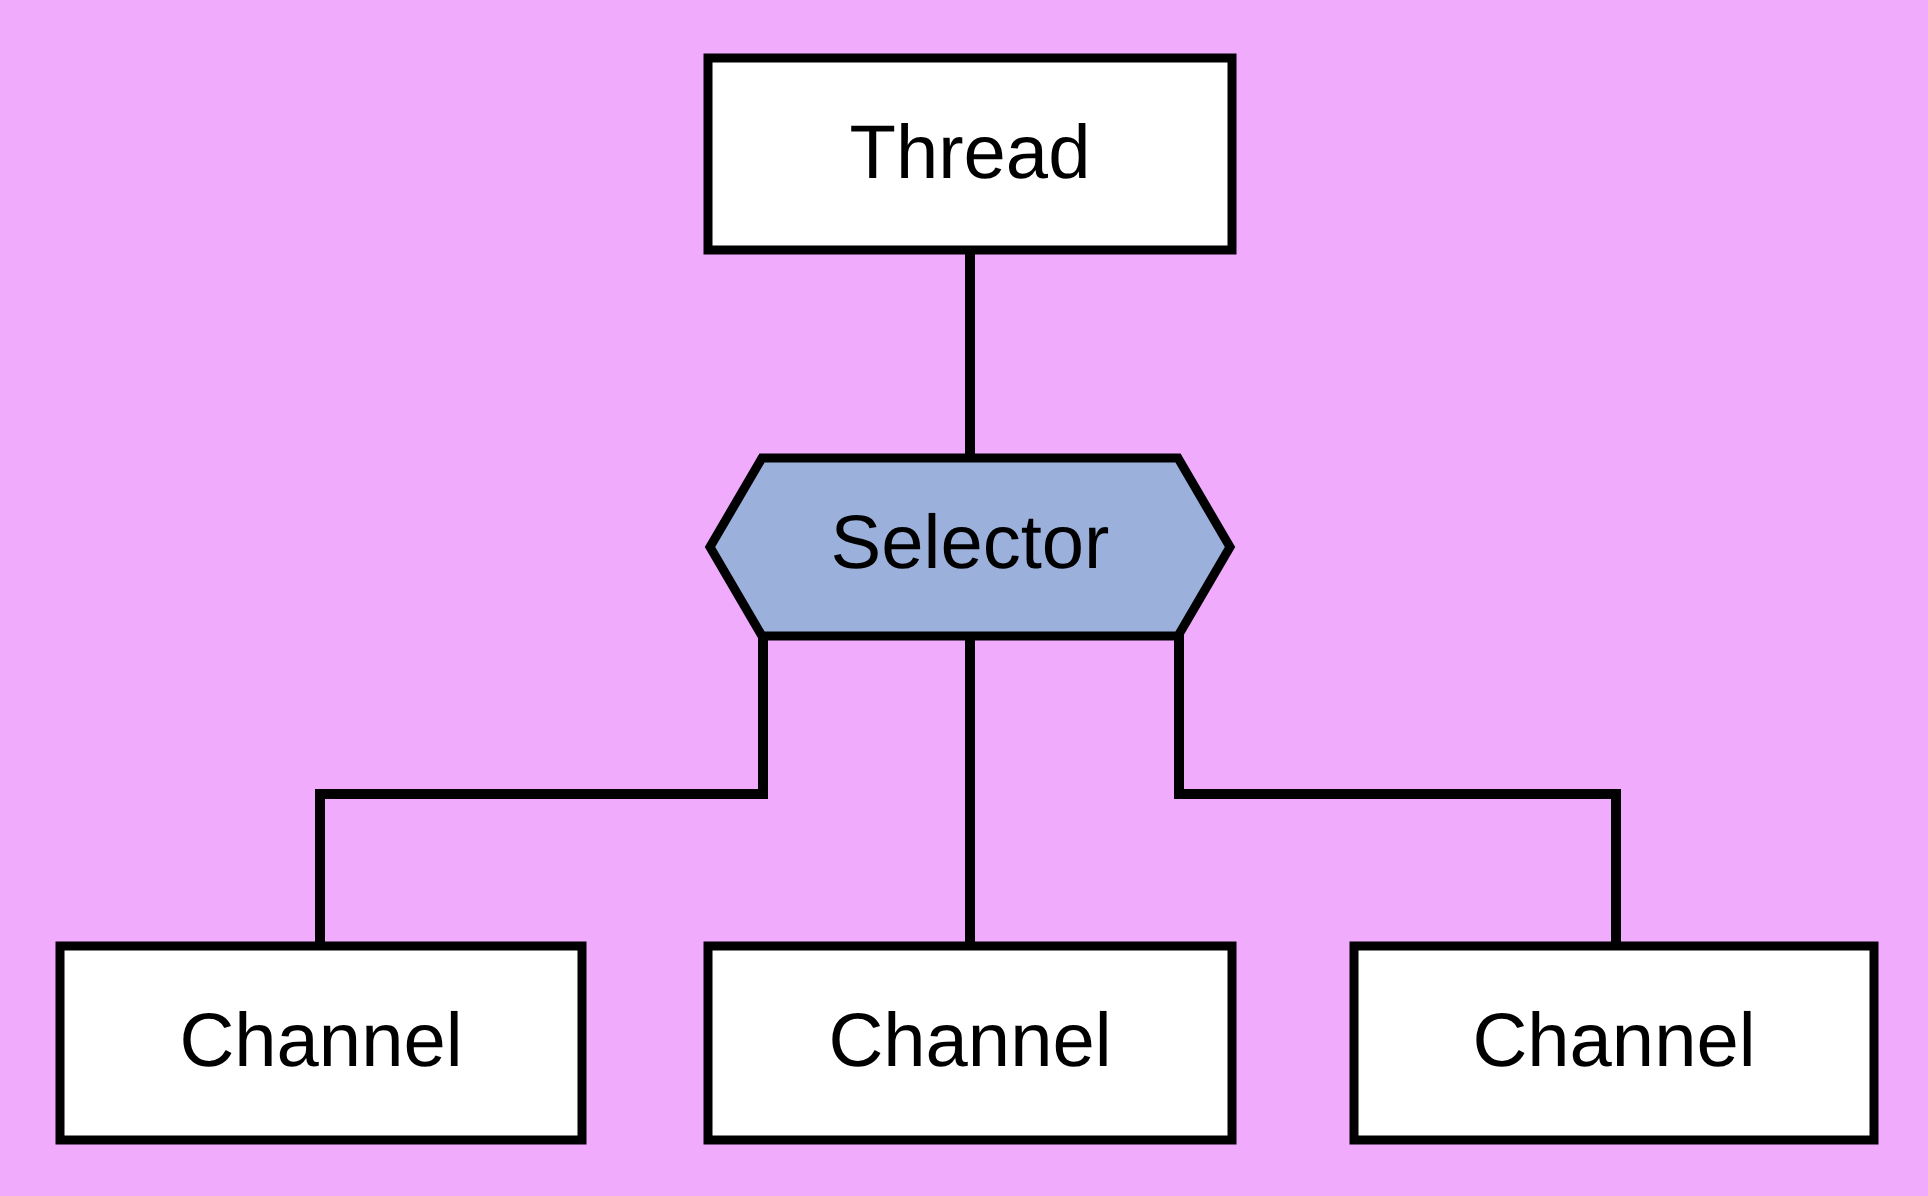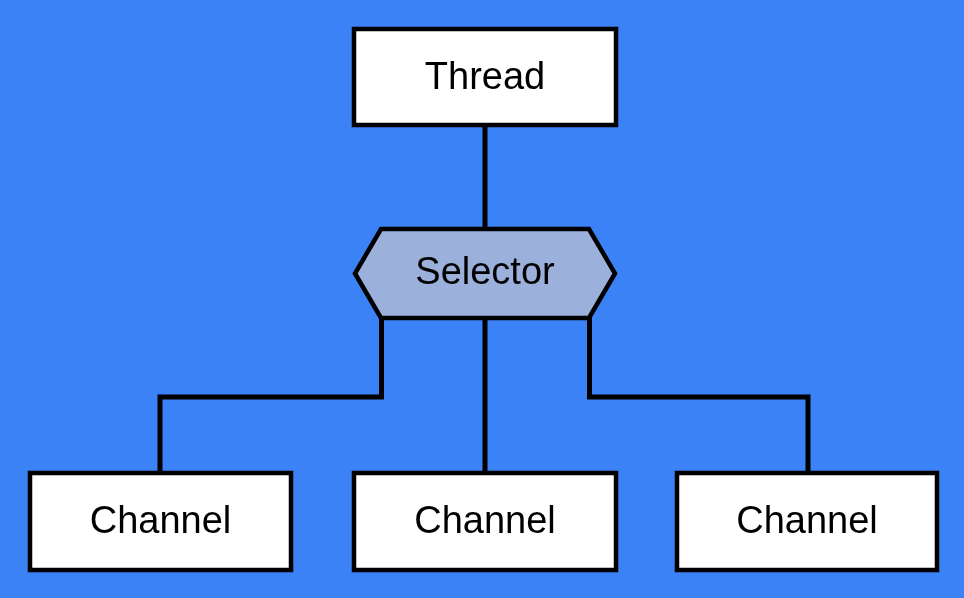--- a/index.html
+++ b/index.html
@@ -7,21 +7,21 @@
     padding: 0;
     background: #ffffff;
   }
   body {
     font-family: "Liberation Sans", sans-serif;
   }
   #diagram-root {
     position: relative;
     width: 964px;
     height: 598px;
-    background: #3b82f6;
+    background: #f0abfc;
     overflow: hidden;
   }
   #diagram-svg {
     position: absolute;
     top: 0;
     left: 0;
     width: 964px;
     height: 598px;
   }
   .node-label {

